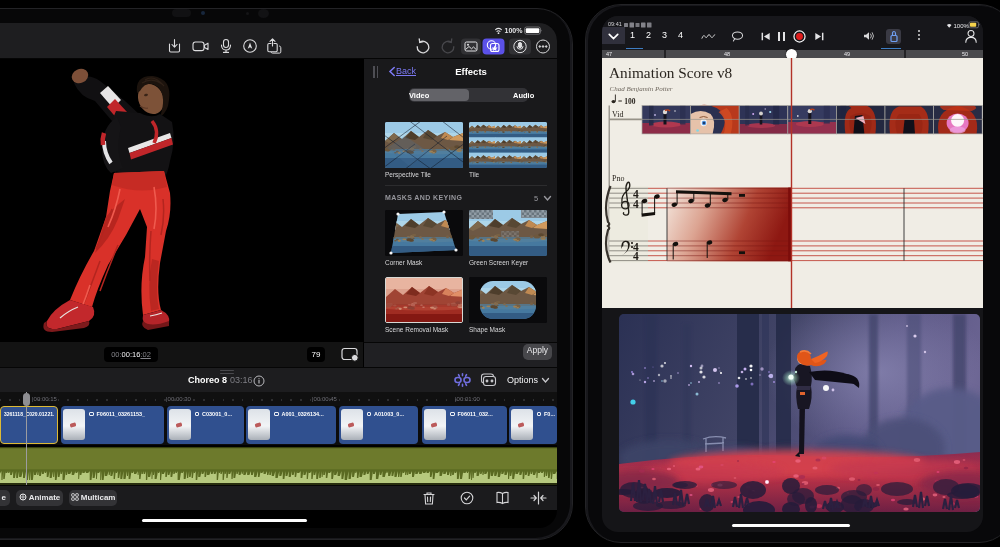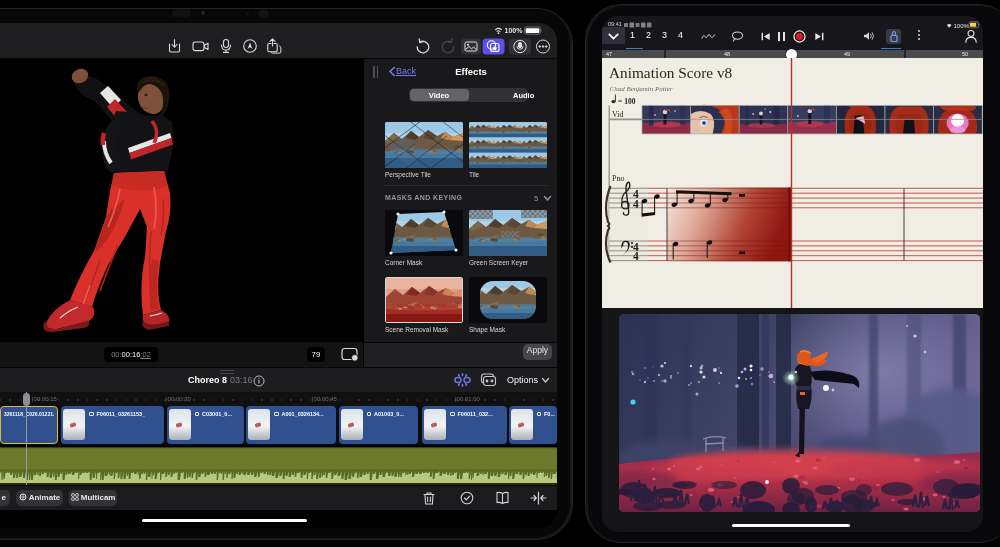--- a/index.html
+++ b/index.html
@@ -254,21 +254,21 @@
   <div class="panel">
     <div class="abs" style="left:9px;top:7px;width:1.5px;height:12px;background:#4e4e54;"></div>
     <div class="abs" style="left:12.5px;top:7px;width:1.5px;height:12px;background:#4e4e54;"></div>
     <svg class="abs" style="left:24px;top:7px;" width="8" height="11" viewBox="0 0 8 11">
         <path d="M6.2 1.5 L2 5.5 L6.2 9.5" stroke="#7c79f2" stroke-width="1.6" fill="none" stroke-linecap="round"></path>
       </svg>
     <div class="abs" style="left:32px;top:7px;font-size:9px;color:#7c79f2;text-decoration:underline;">Back</div>
     <div class="abs" style="left:10px;top:7px;width:194px;text-align:center;font-size:9.5px;font-weight:bold;color:#fff;">Effects</div>
     <div class="seg" style="left:45px;top:29px;">
       <div class="sel"></div>
-      <span style="left:0;width:60px;text-align:center;">Video</span>
+      <span style="left:0;width:60px;text-align:left;">Video</span>
       <span style="left:60px;width:59px;text-align:center;padding-left:44px;">Audio</span>
     </div>
 
     <div class="thumb" style="left:21px;top:62.5px;" id="th-persp"><svg width="78" height="46">
           <use href="#mscn"></use>
 <g stroke="rgba(18,28,42,.55)" stroke-width="1">
 <path d="M-6 30 L40 -4 M14 52 L62 14 M38 52 L84 18 M-2 46 L30 22"></path>
 <path d="M-8 8 L50 50 M18 -6 L78 40 M48 -8 L92 26"></path>
 </g>
 <path d="M20 14 L44 30 L24 44 L2 26 Z" fill="rgba(70,110,150,.25)"></path>

